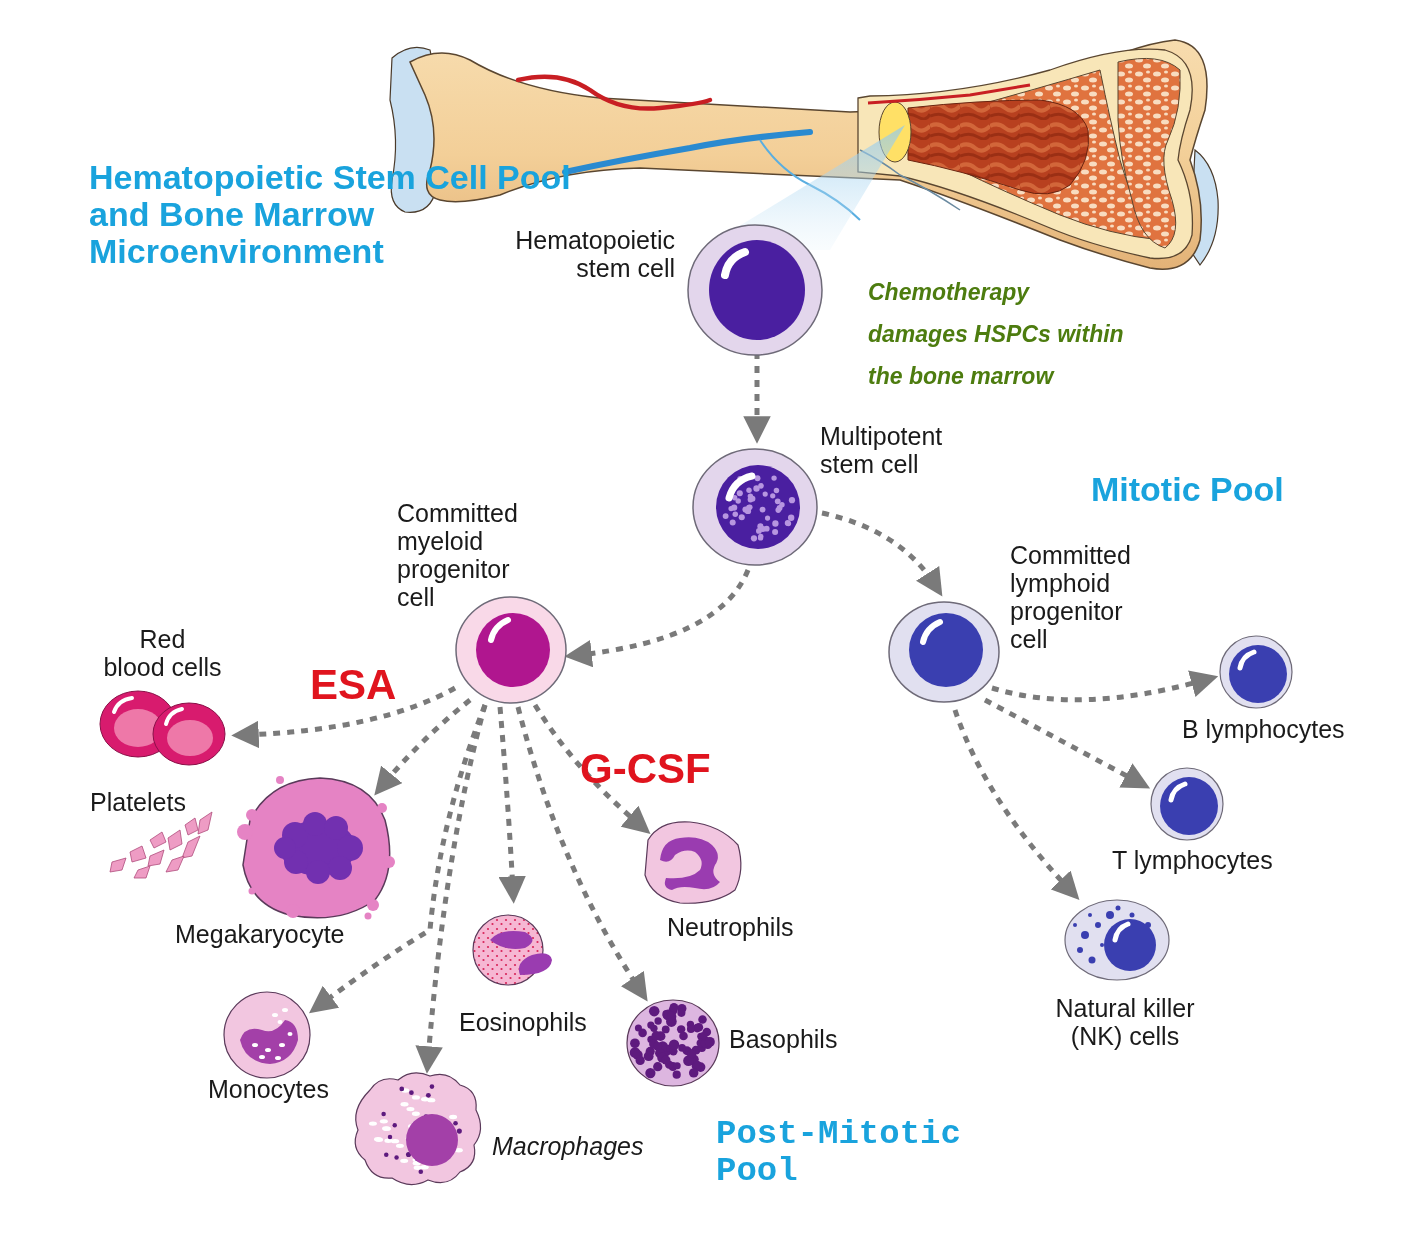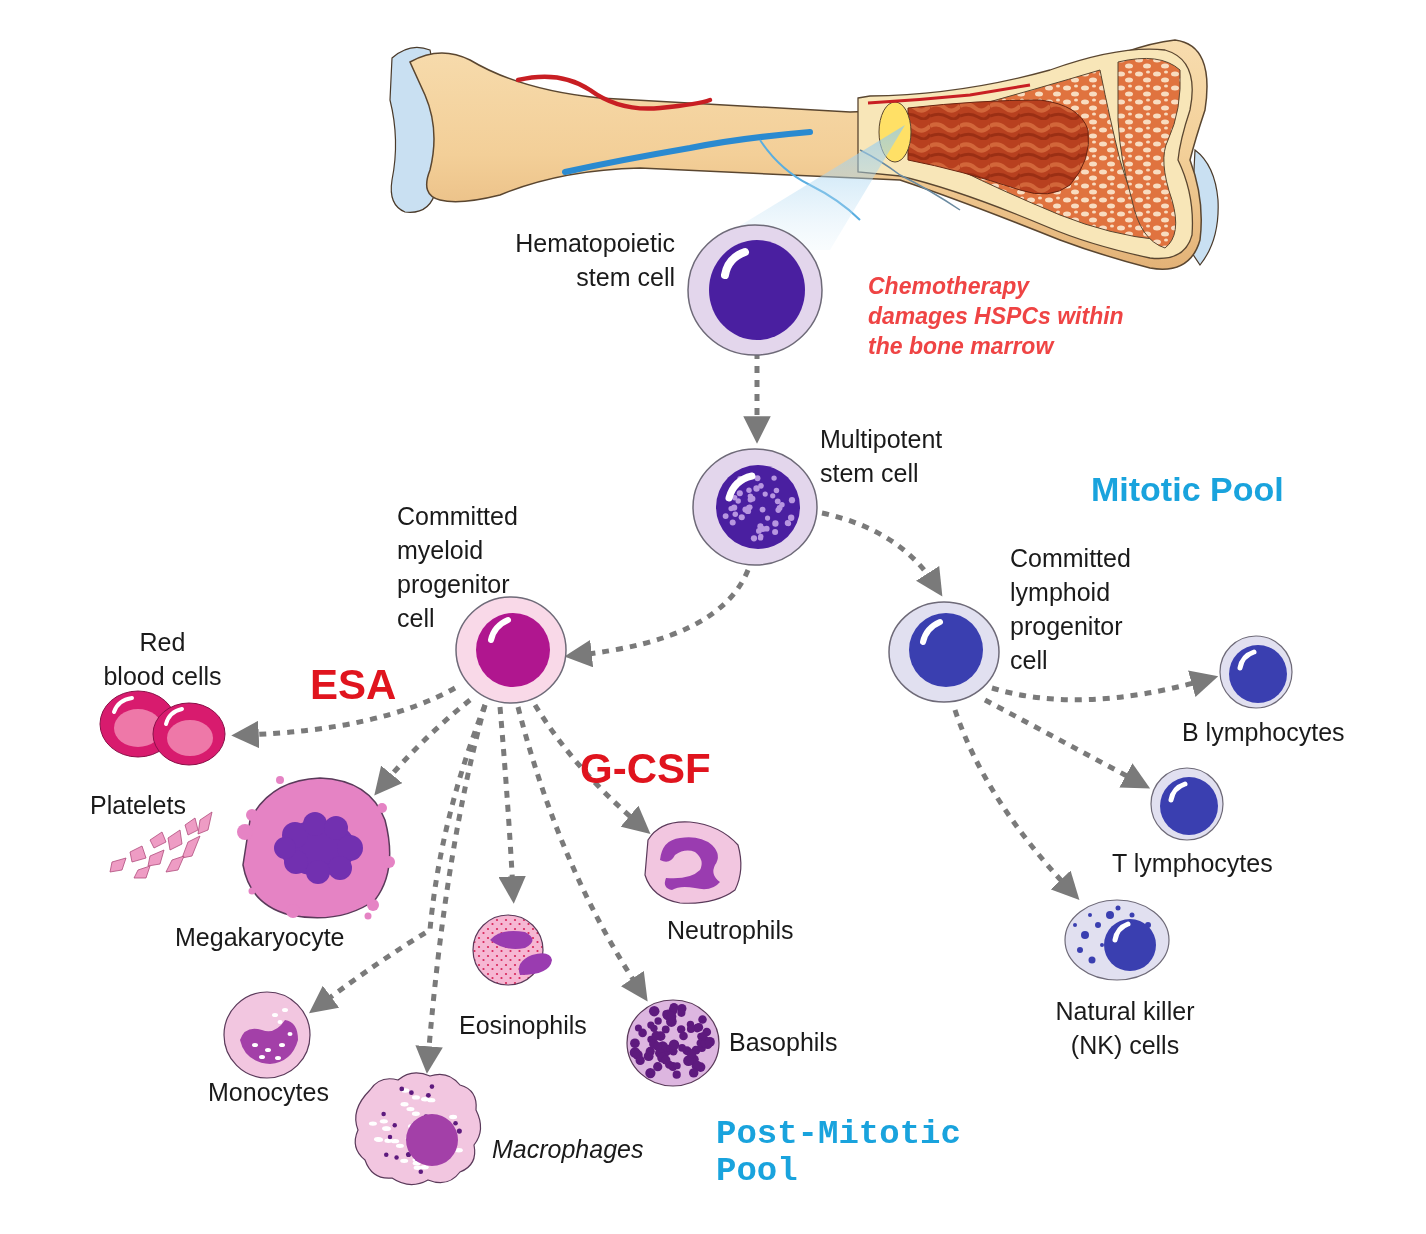--- a/index.html
+++ b/index.html
@@ -1,23 +1,23 @@
 <!DOCTYPE html>
 <html><head>
 <meta charset="utf-8">
 <style>
   html, body { margin:0; padding:0; background:#ffffff; }
   #stage { position:relative; width:1426px; height:1234px; overflow:hidden; background:#fff; }
   #art { position:absolute; left:0; top:0; }
-  .lbl { position:absolute; font-family:"Liberation Sans", sans-serif; color:#1a1a1a; font-size:25px; line-height:34px; white-space:pre; }
+  .lbl { position:absolute; font-family:"Liberation Sans", sans-serif; color:#1a1a1a; font-size:25px; line-height:28px; white-space:pre; }
   .lbl.r { text-align:right; }
   .lbl.c { text-align:center; }
   .pool { position:absolute; font-family:"Liberation Sans", sans-serif; font-weight:bold; color:#19a3dd; font-size:34px; line-height:37px; white-space:pre; }
   .factor { position:absolute; font-family:"Liberation Sans", sans-serif; font-weight:bold; color:#e0141e; font-size:42px; line-height:38px; }
-  .chemo { position:absolute; font-family:"Liberation Sans", sans-serif; font-weight:bold; font-style:italic; color:#ef4444; font-size:23px; line-height:30px; white-space:pre; }
+  .chemo { position:absolute; font-family:"Liberation Sans", sans-serif; font-weight:bold; font-style:italic; color:#4d7c0f; font-size:23px; line-height:42px; white-space:pre; }
 </style>
 </head>
 <body>
 
 <div id="stage">
 
 <svg id="art" width="1426" height="1234" viewBox="0 0 1426 1234" xmlns="http://www.w3.org/2000/svg">
   <defs>
     <marker id="arr" viewBox="0 0 10 10" refX="5" refY="5" markerWidth="5.5" markerHeight="5.5" orient="auto-start-reverse">
       <path d="M0,0 L10,5 L0,10 z" fill="#7a7a7a"></path>
@@ -399,20 +399,23 @@
           <circle cx="1075" cy="925" r="2"></circle>
           <circle cx="1102" cy="945" r="2"></circle>
       <circle cx="1118" cy="908" r="2.5"></circle>
           <circle cx="1090" cy="915" r="2"></circle>
     </g>
     <circle cx="1130" cy="945" r="26" fill="#3a3fb0"></circle>
     <path d="M1115,940 Q1117,928 1128,924" stroke="#fff" stroke-width="5" fill="none" stroke-linecap="round"></path>
   </g>
 </svg>
 
+<div class="pool" style="left:89px; top:159px;">Hematopoietic Stem Cell Pool
+and Bone Marrow
+Microenvironment</div>
 
 <div class="lbl r" style="left:480px; top:226px; width:195px;">Hematopoietic
 stem cell</div>
 
 <div class="chemo" style="left:868px; top:271px;">Chemotherapy
 damages HSPCs within
 the bone marrow</div>
 
 <div class="lbl" style="left:820px; top:422px;">Multipotent
 stem cell</div>

